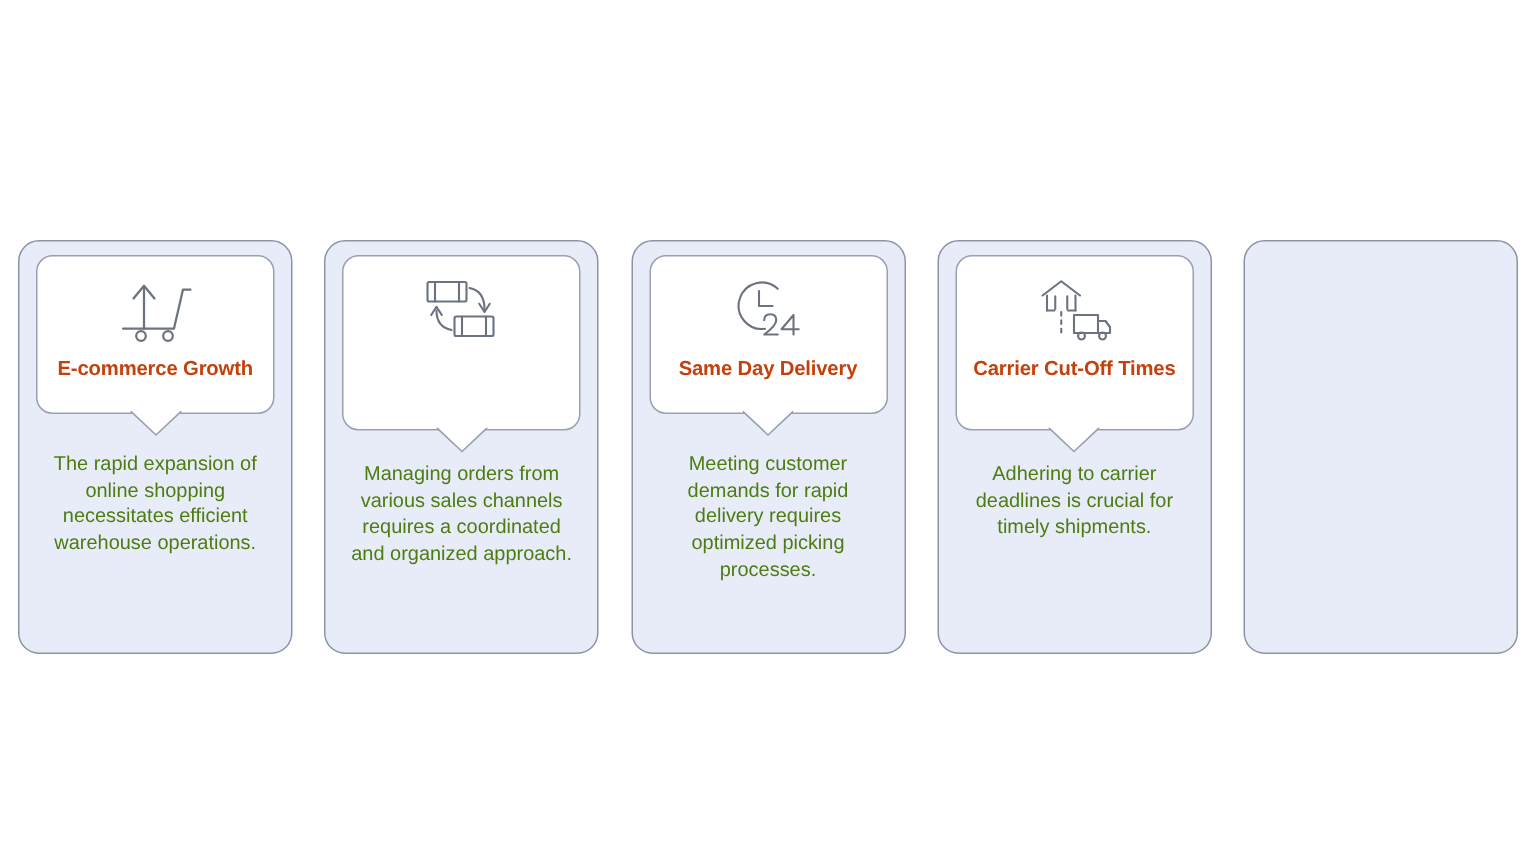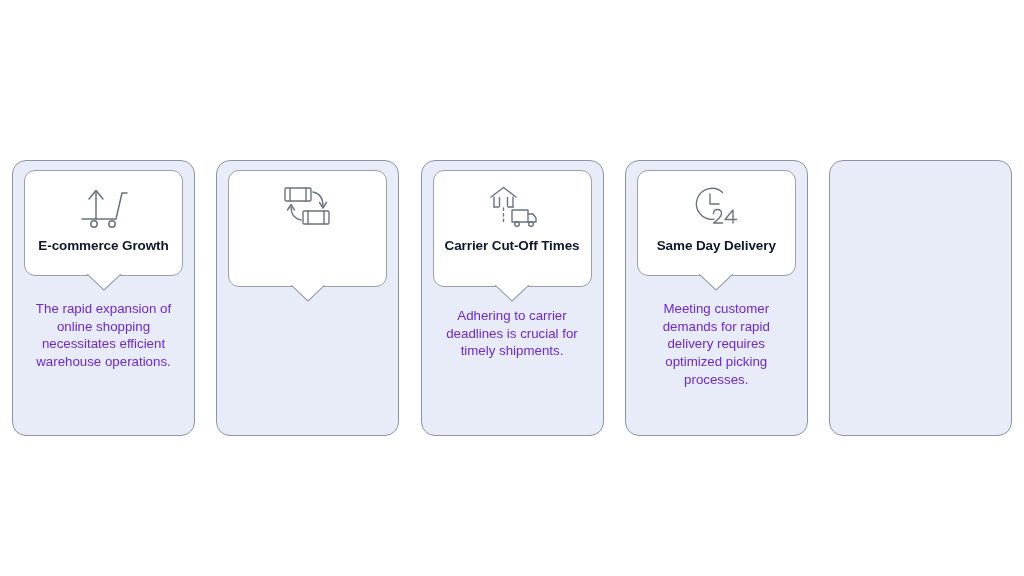--- a/index.html
+++ b/index.html
@@ -70,31 +70,31 @@
     display:flex;
     align-items:center;
     justify-content:center;
   }
   .icon-wrap svg{display:block;}
 
   .card-title{
     margin-top:6px;
     font-size:13.5px;
     font-weight:bold;
-    color:#0f172a;
+    color:#c2410c;
     text-align:center;
     line-height:1.28;
     letter-spacing:-0.1px;
   }
 
   .card-body{
     margin-top:20px;
     width:152px;
     font-size:13.3px;
-    color:#6d28d9;
+    color:#4d7c0f;
     text-align:center;
     line-height:1.33;
   }
   .card.short .card-body{ margin-top:24px; }
 </style>
 </head>
 <body>
 
 <div class="canvas">
   <div class="cards-row">
@@ -135,20 +135,41 @@
             <path d="M22 36 Q12 34 12 23"></path>
             <path d="M8.5 26 L12 20.5 L15.5 26"></path>
           </svg>
         </div>
         <div class="tail">
           <svg width="34" height="18" viewBox="0 0 34 18">
             <path d="M0 0 L17 16 L34 0" fill="#ffffff" stroke="#9aa0b0" stroke-width="1.1" stroke-linejoin="round"></path>
           </svg>
         </div>
       </div>
+      <div class="card-body">Managing orders from various sales channels requires a coordinated and organized approach.</div>
+    </div>
+
+    <div class="card short">
+      <div class="bubble">
+        <div class="icon-wrap">
+          <svg width="56" height="46" viewBox="0 0 56 46" fill="none" stroke="#6b7280" stroke-width="1.4" stroke-linecap="round" stroke-linejoin="round">
+            <path d="M34.5 8.5 A15.5 15.5 0 1 0 26 35.2"></path>
+            <path d="M22 10 L22 20 L31 20"></path>
+            <path d="M25.5 29.5 q0-4 4-4 t4 4 q0 3.5-8 9.5 h9"></path>
+            <path d="M45 39 L45 26 L37 35.5 L48.5 35.5"></path>
+          </svg>
+        </div>
+        <div class="card-title">Same Day Delivery</div>
+        <div class="tail">
+          <svg width="34" height="18" viewBox="0 0 34 18">
+            <path d="M0 0 L17 16 L34 0" fill="#ffffff" stroke="#9aa0b0" stroke-width="1.1" stroke-linejoin="round"></path>
+          </svg>
+        </div>
+      </div>
+      <div class="card-body">Meeting customer demands for rapid delivery requires optimized picking processes.</div>
     </div>
 
     <div class="card tall">
       <div class="bubble">
         <div class="icon-wrap">
           <svg width="58" height="46" viewBox="0 0 58 46" fill="none" stroke="#6b7280" stroke-width="1.4" stroke-linecap="round" stroke-linejoin="round">
             <path d="M8 13 L20.5 3.5 L33 13"></path>
             <path d="M11 13 L11 23 M30 13 L30 23"></path>
             <path d="M11 23 L16 23 M25 23 L30 23"></path>
             <path d="M16.5 13.5 L16.5 22 M24.5 13.5 L24.5 22"></path>
@@ -163,36 +184,16 @@
         <div class="tail">
           <svg width="34" height="18" viewBox="0 0 34 18">
             <path d="M0 0 L17 16 L34 0" fill="#ffffff" stroke="#9aa0b0" stroke-width="1.1" stroke-linejoin="round"></path>
           </svg>
         </div>
       </div>
       <div class="card-body">Adhering to carrier deadlines is crucial for timely shipments.</div>
     </div>
 
     <div class="card short">
-      <div class="bubble">
-        <div class="icon-wrap">
-          <svg width="56" height="46" viewBox="0 0 56 46" fill="none" stroke="#6b7280" stroke-width="1.4" stroke-linecap="round" stroke-linejoin="round">
-            <path d="M34.5 8.5 A15.5 15.5 0 1 0 26 35.2"></path>
-            <path d="M22 10 L22 20 L31 20"></path>
-            <path d="M25.5 29.5 q0-4 4-4 t4 4 q0 3.5-8 9.5 h9"></path>
-            <path d="M45 39 L45 26 L37 35.5 L48.5 35.5"></path>
-          </svg>
-        </div>
-        <div class="card-title">Same Day Delivery</div>
-        <div class="tail">
-          <svg width="34" height="18" viewBox="0 0 34 18">
-            <path d="M0 0 L17 16 L34 0" fill="#ffffff" stroke="#9aa0b0" stroke-width="1.1" stroke-linejoin="round"></path>
-          </svg>
-        </div>
-      </div>
-      <div class="card-body">Meeting customer demands for rapid delivery requires optimized picking processes.</div>
-    </div>
-
-    <div class="card short">
     </div>
 
   </div>
 </div>
 
 </body></html>

